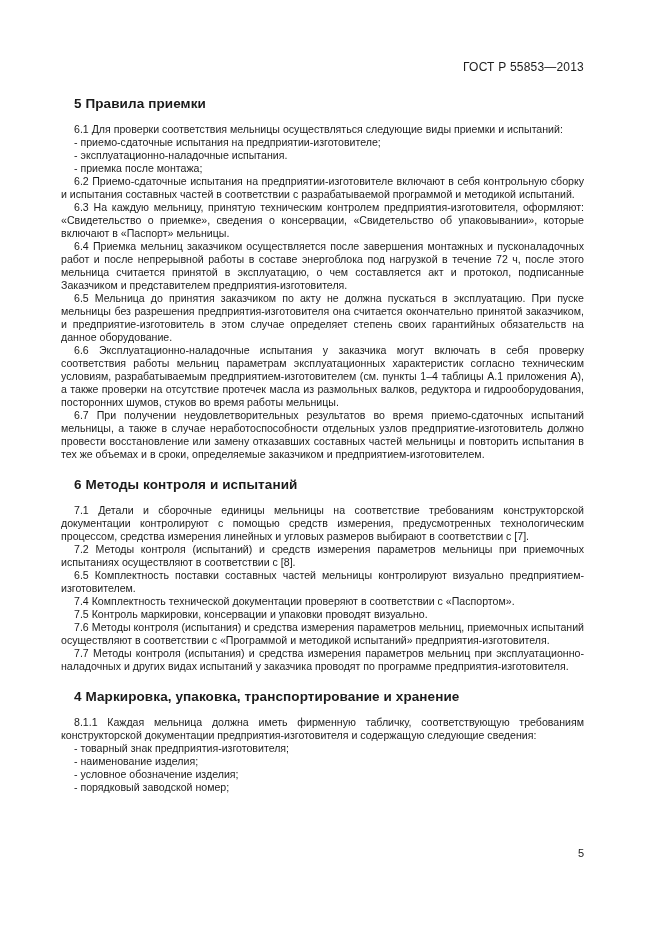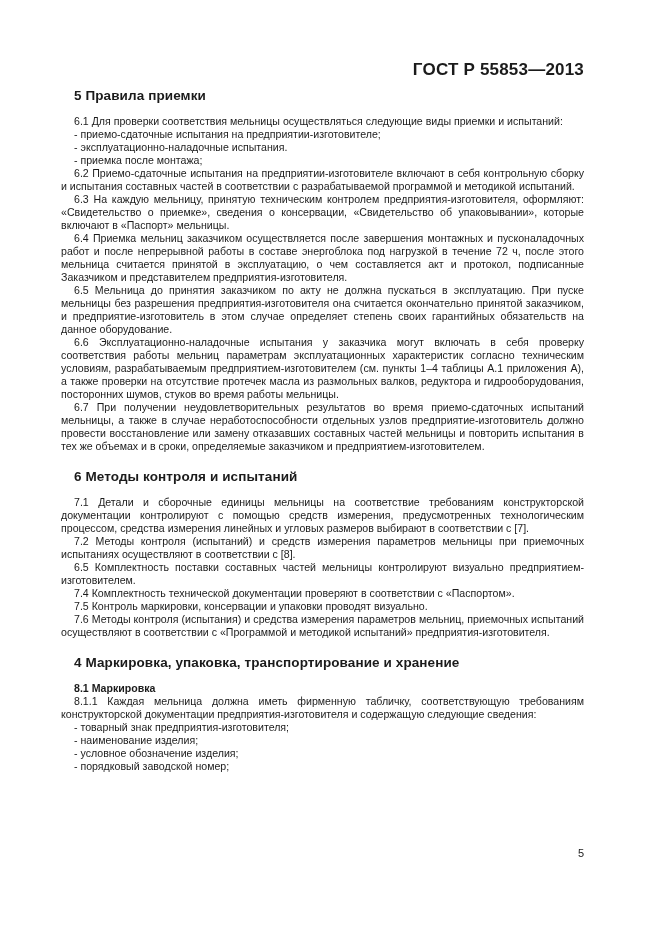--- a/index.html
+++ b/index.html
@@ -17,24 +17,24 @@
     overflow: hidden;
   }
   .content {
     position: absolute;
     left: 61px;
     top: 60px;
     width: 523px;
   }
   .running-header {
     text-align: right;
-    font-size: 17px;
-    font-weight: bold;
+    font-size: 12px;
+    font-weight: normal;
     letter-spacing: 0.2px;
-    margin: 0 0 8px 0;
+    margin: 0 0 22px 0;
   }
   h1.section-title {
     font-size: 13.5px;
     font-weight: bold;
     margin: 16px 0 12px 0;
     padding-left: 13px;
     letter-spacing: 0.1px;
   }
   h1.first {
     margin-top: 0;
@@ -97,24 +97,24 @@
     <p class="body-par">6.7 При получении неудовлетворительных результатов во время приемо-сдаточных испытаний мельницы, а также в случае неработоспособности отдельных узлов предприятие-изготовитель должно провести восстановление или замену отказавших составных частей мельницы и повторить испытания в тех же объемах и в сроки, определяемые заказчиком и предприятием-изготовителем.</p>
 
     <h1 class="section-title">6 Методы контроля и испытаний</h1>
 
     <p class="body-par">7.1 Детали и сборочные единицы мельницы на соответствие требованиям конструкторской документации контролируют с помощью средств измерения, предусмотренных технологическим процессом, средства измерения линейных и угловых размеров выбирают в соответствии с [7].</p>
     <p class="body-par">7.2 Методы контроля (испытаний) и средств измерения параметров мельницы при приемочных испытаниях осуществляют в соответствии с [8].</p>
     <p class="body-par">6.5 Комплектность поставки составных частей мельницы контролируют визуально предприятием-изготовителем.</p>
     <p class="body-par">7.4 Комплектность технической документации проверяют в соответствии с «Паспортом».</p>
     <p class="body-par">7.5 Контроль маркировки, консервации и упаковки проводят визуально.</p>
     <p class="body-par">7.6 Методы контроля (испытания) и средства измерения параметров мельниц, приемочных испытаний осуществляют в соответствии с «Программой и методикой испытаний» предприятия-изготовителя.</p>
+    <p class="body-par">7.7 Методы контроля (испытания) и средства измерения параметров мельниц при эксплуатационно-наладочных и других видах испытаний у заказчика проводят по программе предприятия-изготовителя.</p>
 
     <h1 class="section-title">4 Маркировка, упаковка, транспортирование и хранение</h1>
 
-    <p class="subheading s8-sub">8.1 Маркировка</p>
     <p class="body-par">8.1.1 Каждая мельница должна иметь фирменную табличку, соответствующую требованиям конструкторской документации предприятия-изготовителя и содержащую следующие сведения:</p>
     <p class="list-par">- товарный знак предприятия-изготовителя;</p>
     <p class="list-par">- наименование изделия;</p>
     <p class="list-par">- условное обозначение изделия;</p>
     <p class="list-par">- порядковый заводской номер;</p>
 
   </div>
 
   <div class="page-number">5</div>
 </div>

